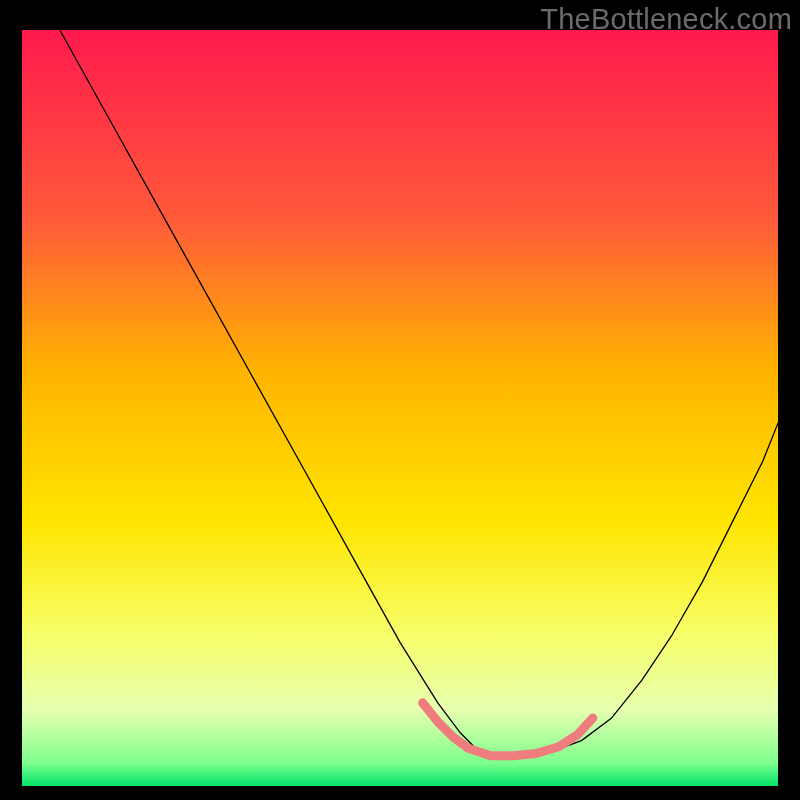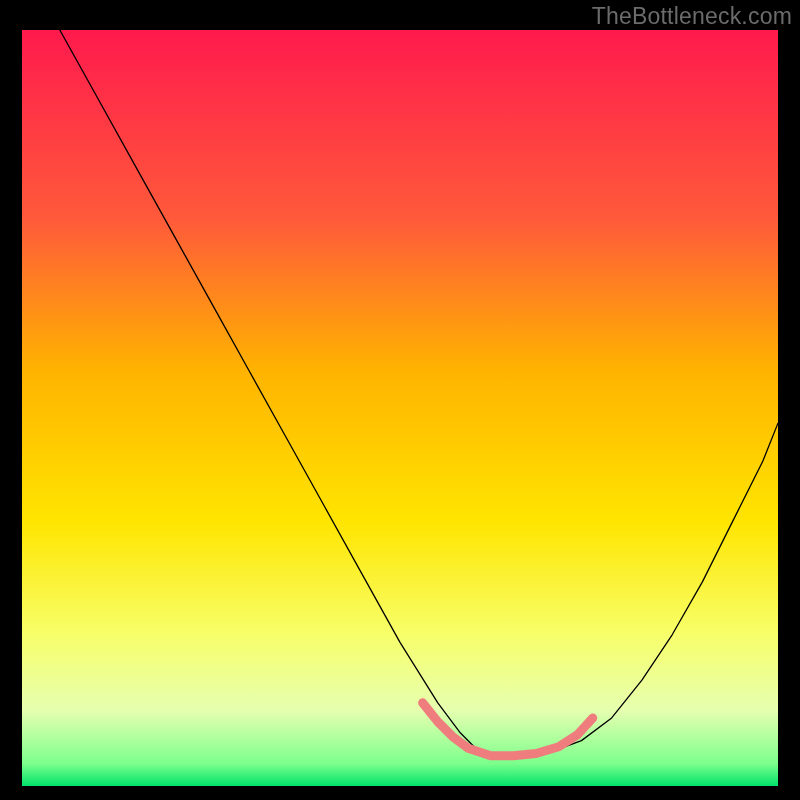--- a/index.html
+++ b/index.html
@@ -15,21 +15,21 @@
     position: relative;
     width: 800px;
     height: 800px;
     background: #000;
   }
   .watermark {
     position: absolute;
     top: 3px;
     right: 8px;
     color: #6b6b6b;
-    font-size: 23px;
+    font-size: 29px;
     font-weight: 500;
     font-family: Arial, sans-serif;
     letter-spacing: 0.2px;
   }
   .plot-wrap {
     position: absolute;
     left: 22px;
     top: 30px;
     width: 756px;
     height: 756px;

